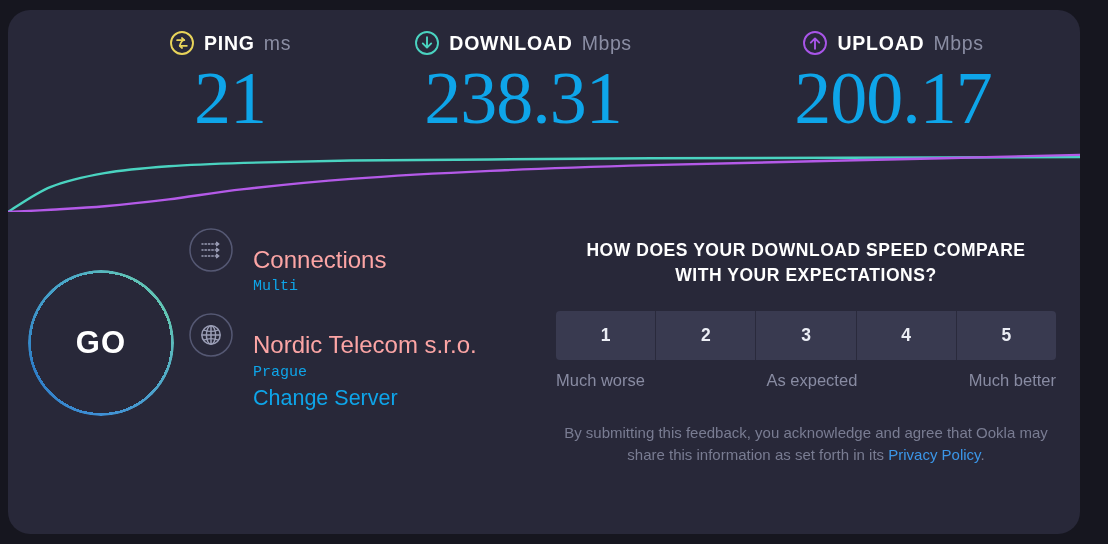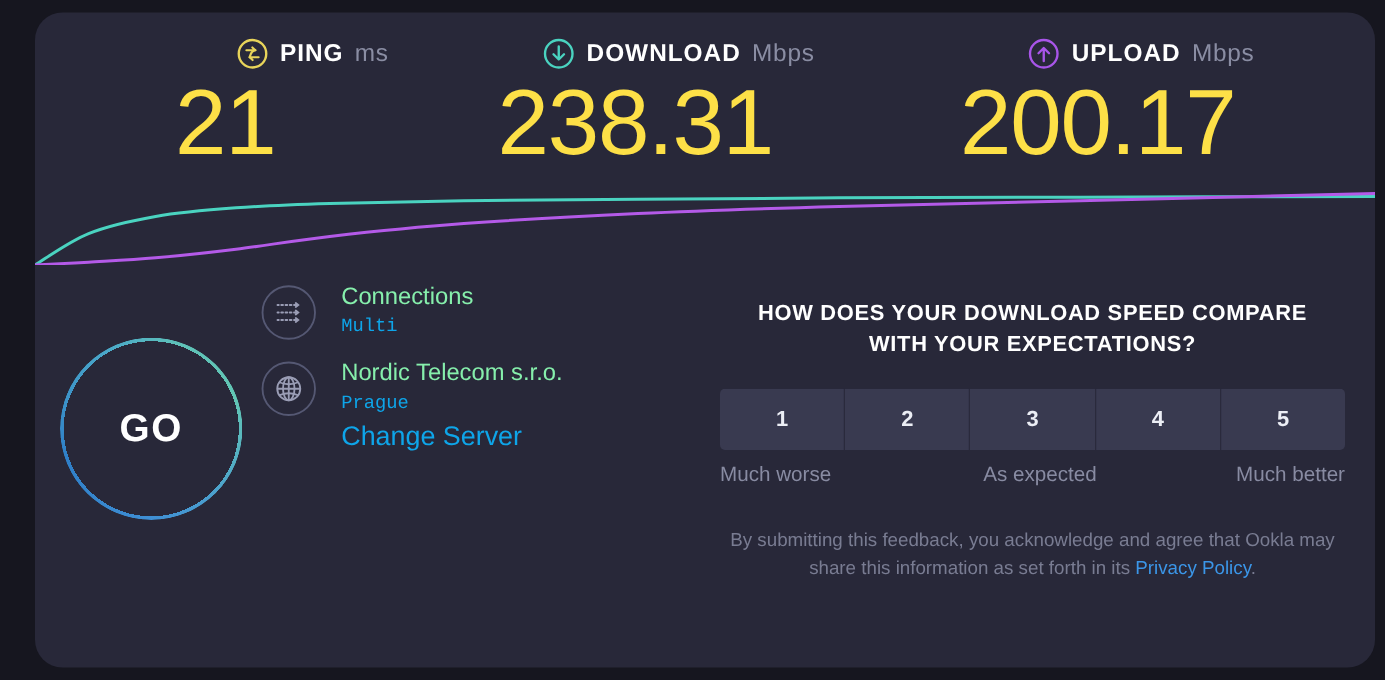--- a/index.html
+++ b/index.html
@@ -16,21 +16,21 @@
   #app {
     position: relative;
     width: 1108px;
     height: 544px;
     background: #16161f;
   }
 
   
   .card {
     position: absolute;
-    left: 28px;
+    left: 8px;
     top: 10px;
     width: 1072px;
     height: 524px;
     background: #282839;
     border-radius: 22px;
     overflow: hidden;
   }
 
   
   .metrics {
@@ -72,23 +72,24 @@
   }
   .metric-unit {
     font-size: 19.5px;
     font-weight: 400;
     letter-spacing: 0.6px;
     color: #8a8da3;
     white-space: nowrap;
   }
 
   .metric-value {
-    font-family: Liberation Sans, sans-serif;
+    text-align: center;
+    font-family: Liberation Serif, serif;
     font-weight: 300;
-    color: #fde047;
+    color: #0ea5e9;
     line-height: 0.98;
     letter-spacing: -1px;
   }
   .metric-ping .metric-value     { font-size: 74px; margin-top: 4px; }
   .metric-download .metric-value { font-size: 74px; margin-top: 4px; }
   .metric-upload .metric-value   { font-size: 74px; margin-top: 4px; }
 
   
   .graph {
     position: absolute;
@@ -153,24 +154,25 @@
   .info-icon {
     flex: 0 0 46px;
     width: 46px;
     height: 46px;
     margin-top: 3px;
   }
   .info-icon svg { display: block; width: 46px; height: 46px; }
 
   .info-texts { padding-top: 1px; }
   .info-primary {
-    font-size: 19px;
-    color: #86efac;
+    font-size: 24px;
+    color: #fca5a5;
     line-height: 1.38;
     white-space: nowrap;
+    margin-top: 18px;
   }
   .info-secondary {
     font-size: 15px;
     color: #0ea5e9;
     line-height: 1.42;
     font-family: Liberation Mono, monospace;
   }
   .info-link {
     font-size: 21.5px;
     color: #0ea5e9;

